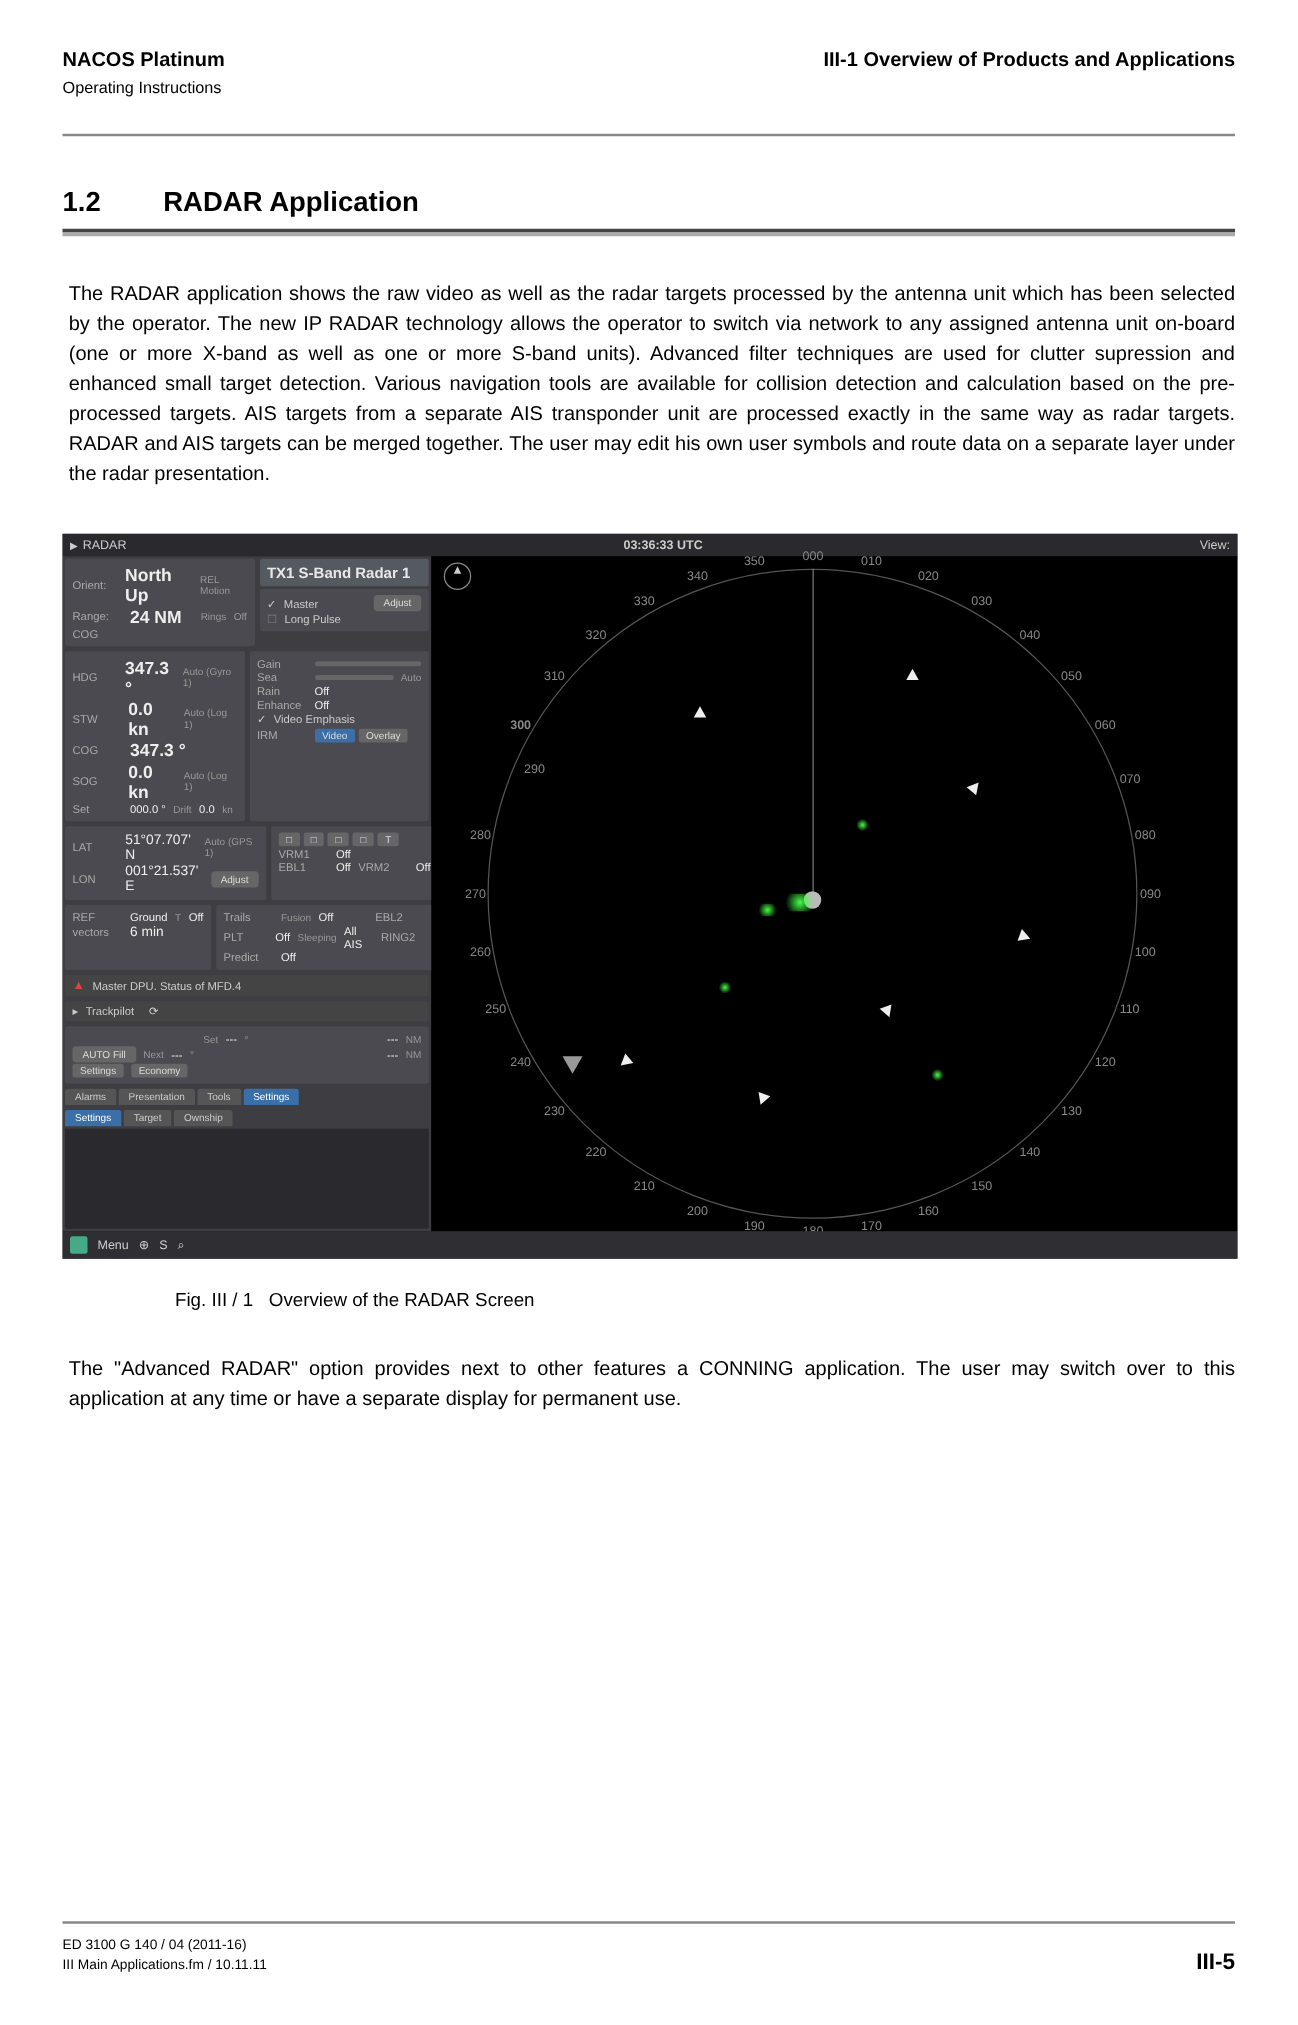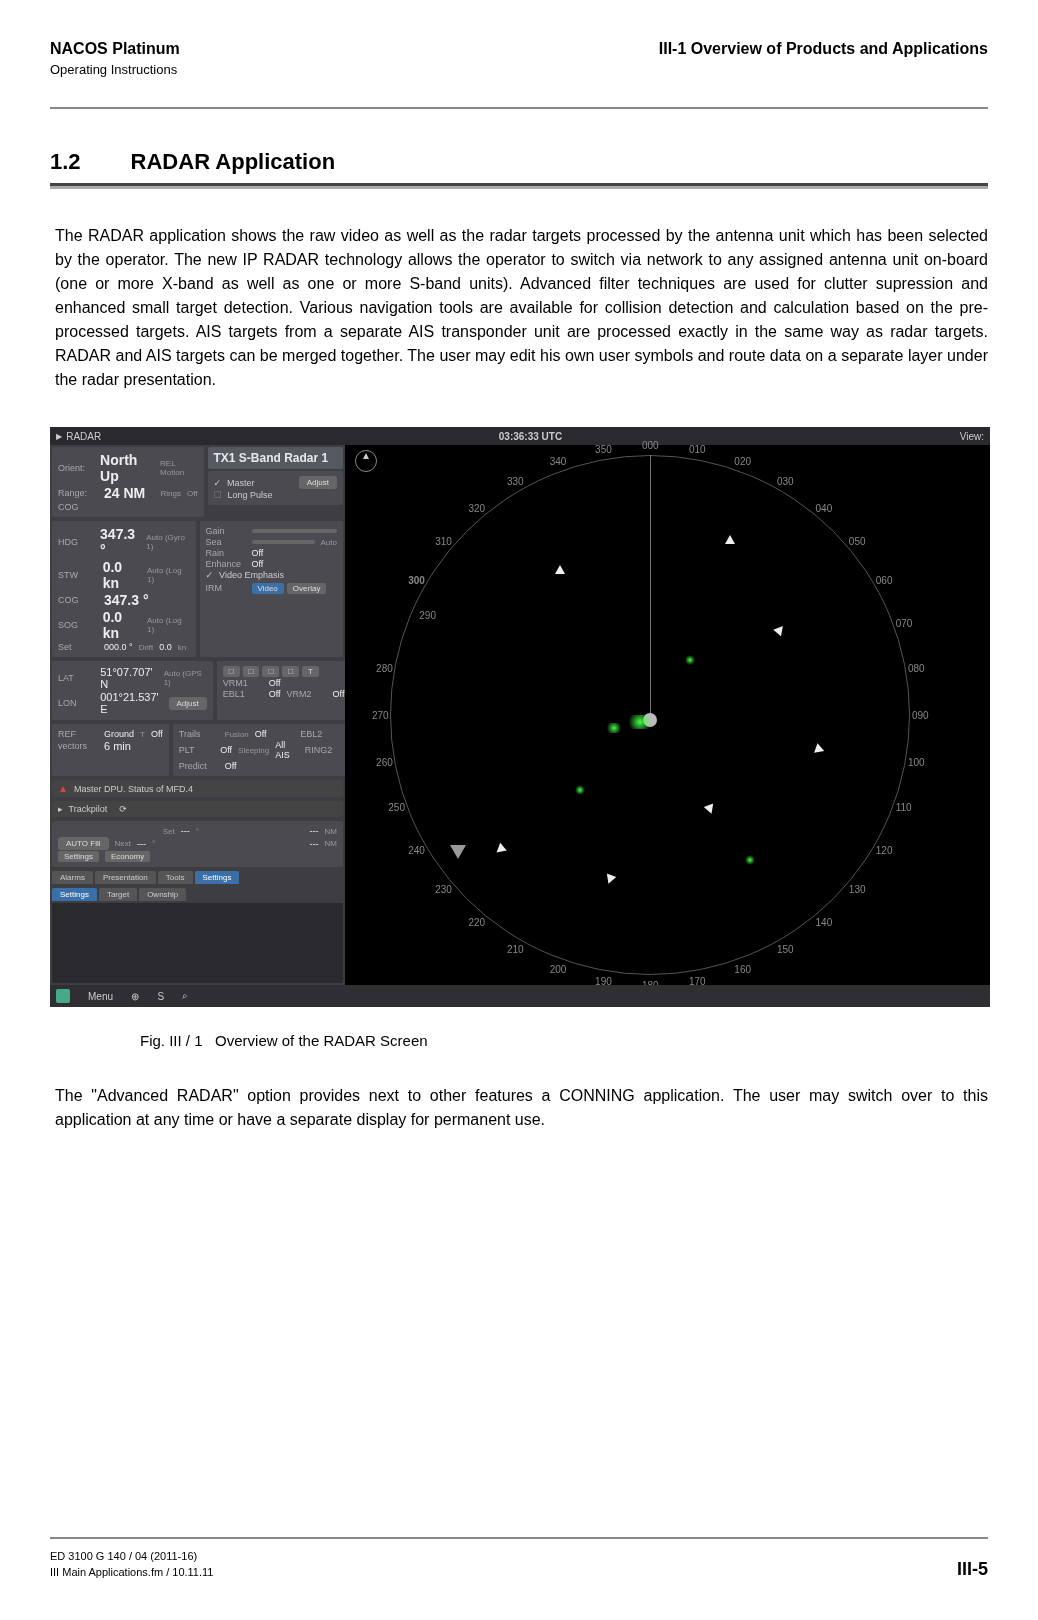--- a/index.html
+++ b/index.html
@@ -176,21 +176,21 @@
     }
     .ss-bottombar {
       position: absolute;
       left: 0; right: 0; bottom: 0; height: 22px;
       background: #2f2f33;
       display: flex;
       align-items: center;
       color: #ccc;
       font-size: 10px;
       padding: 0 6px;
-      gap: 18px;
+      gap: 8px;
     }
     .menu-icon {
       width: 14px; height: 14px;
       background: #4a8; border-radius: 2px;
     }
     .figure-caption {
       font-size: 15px;
       margin: 20px 0 35px 90px;
     }
     .footer {

